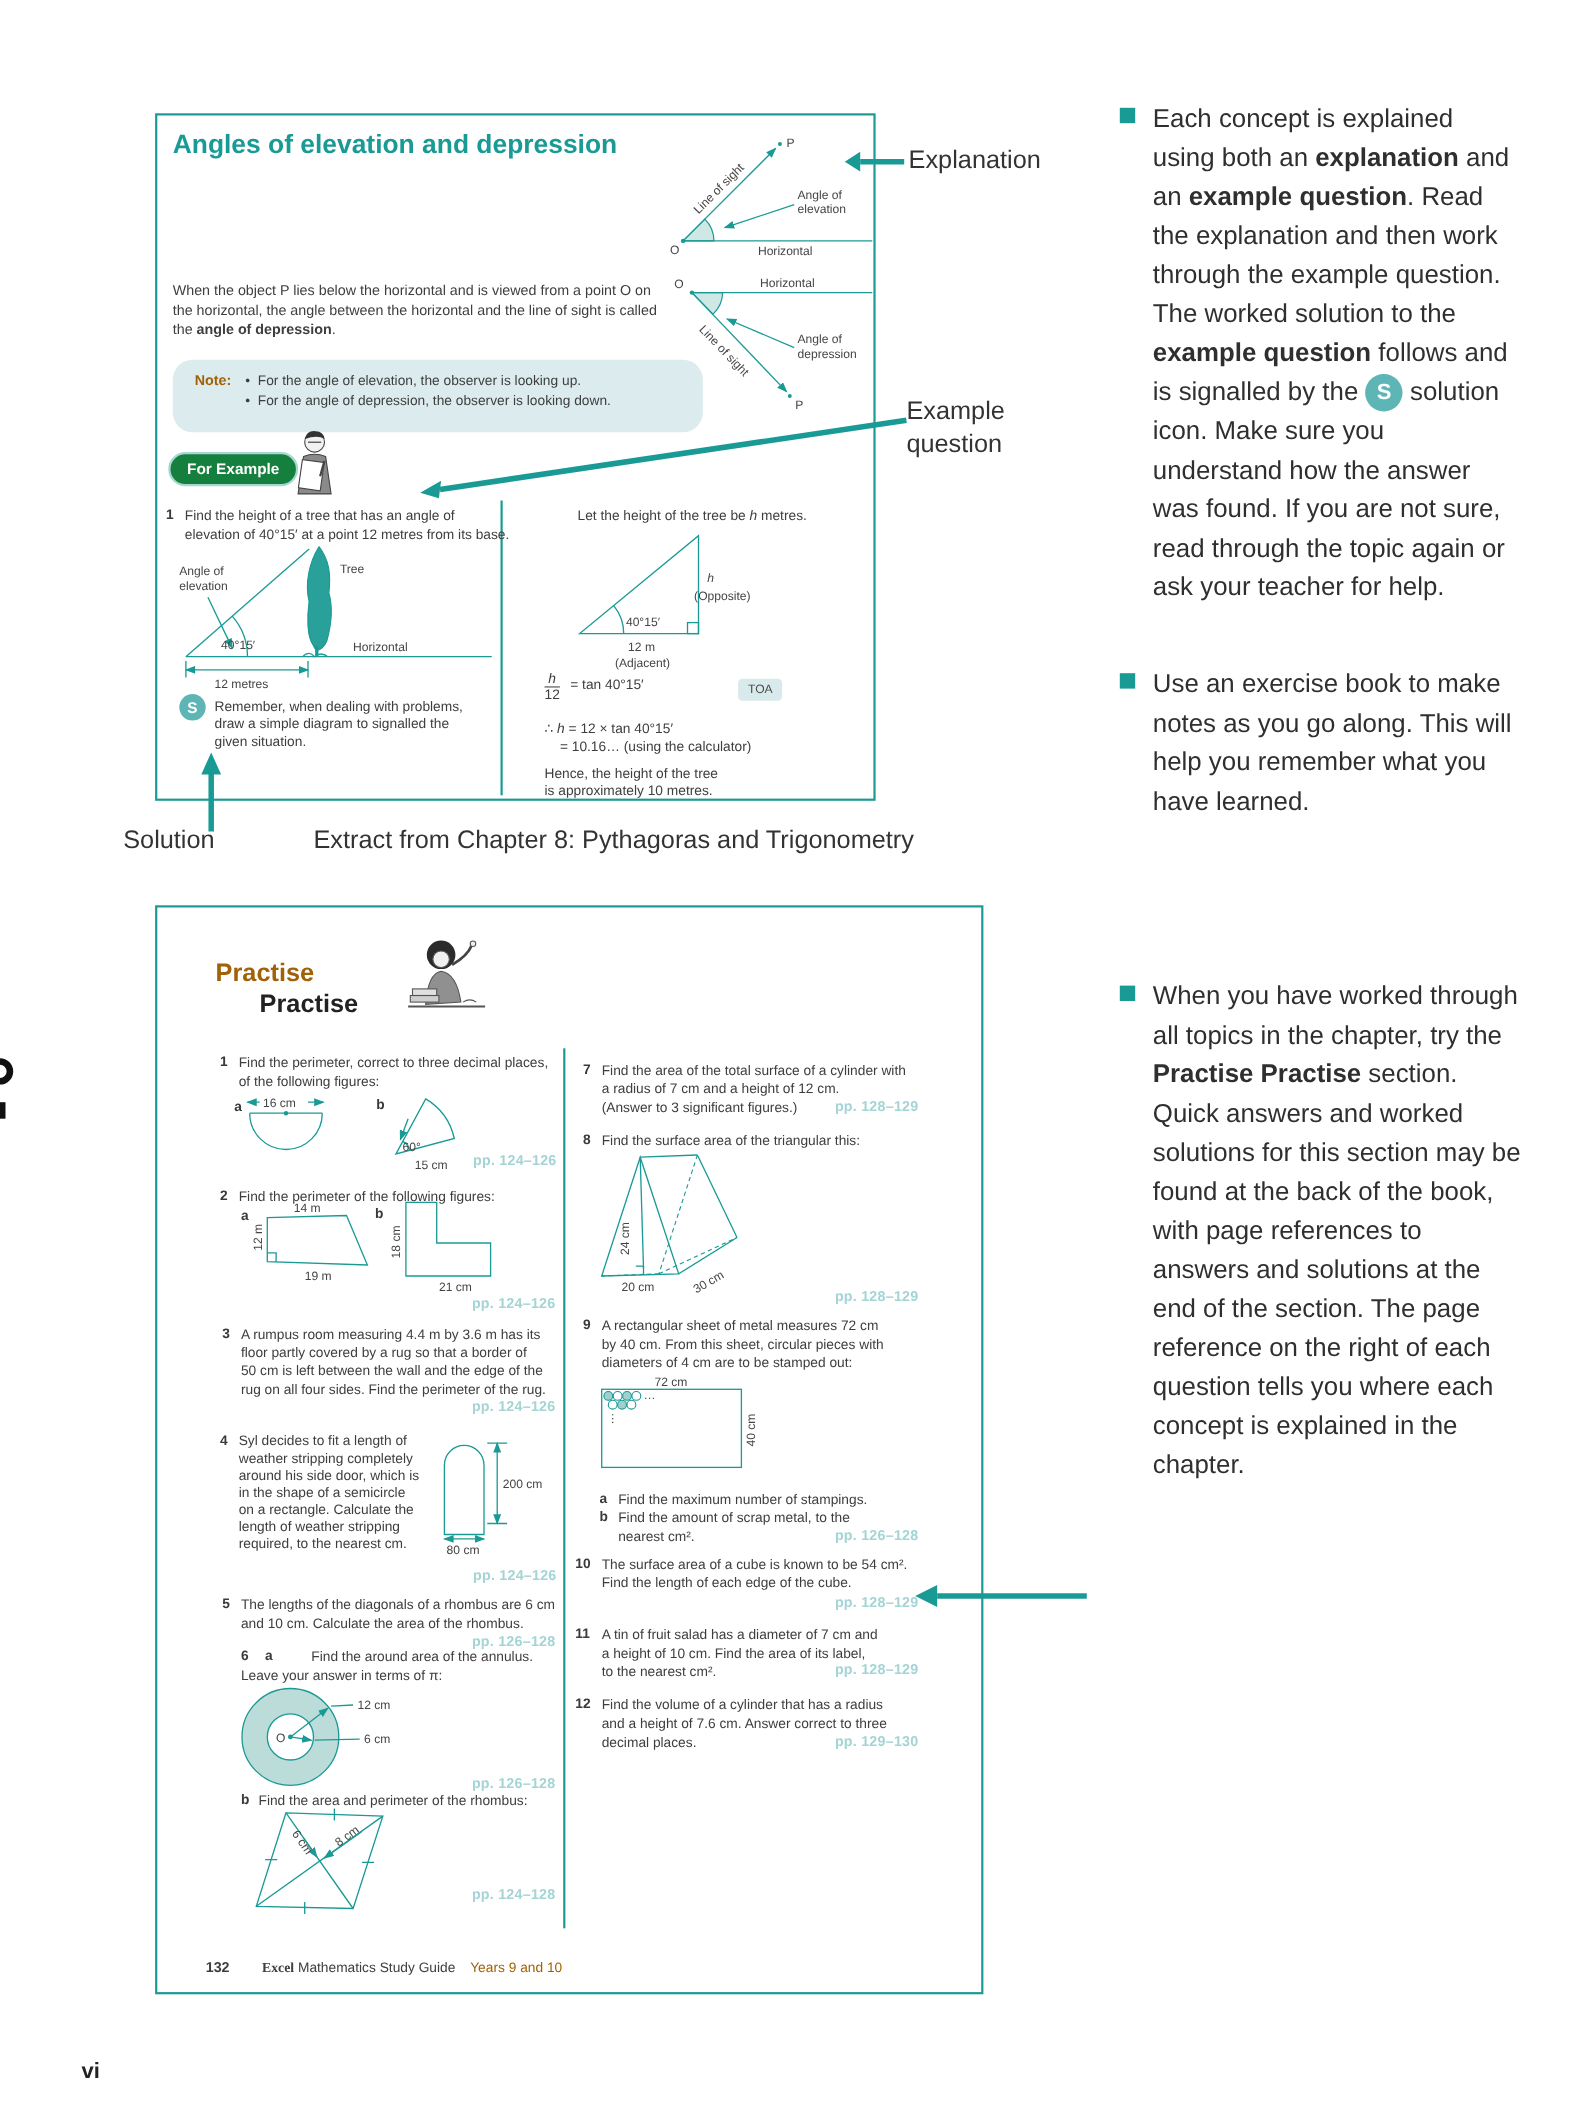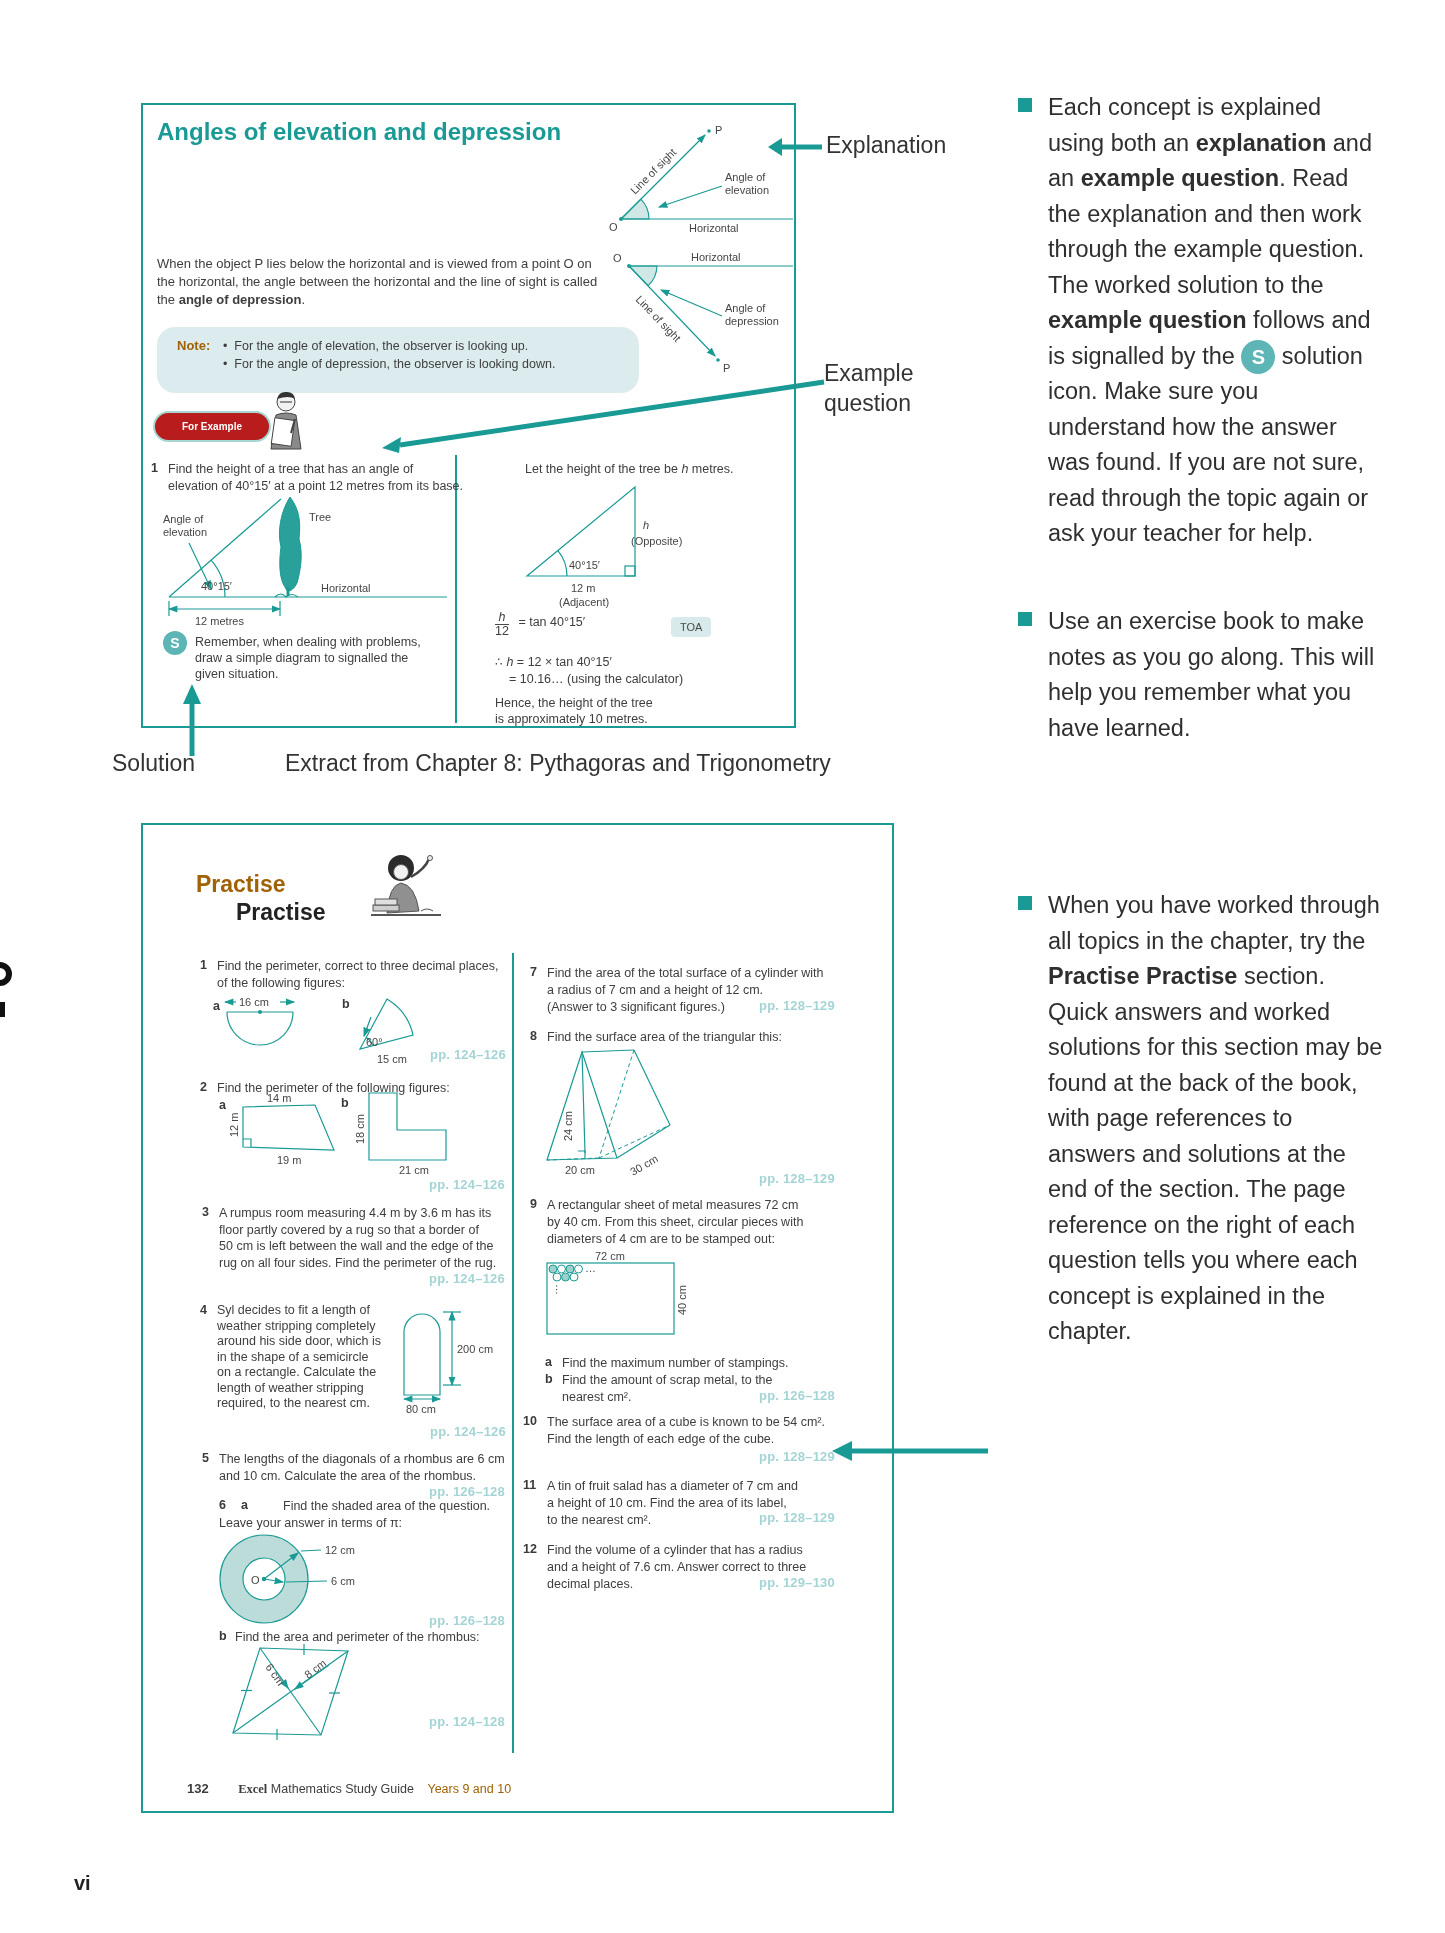--- a/index.html
+++ b/index.html
@@ -18,22 +18,22 @@
   .bullet{position:absolute;font-size:23.5px;line-height:35.5px;color:#2f2f2f}
   .sq{position:absolute;left:0;top:8px;width:14px;height:14px;background:#1a9a95}
   .btxt{margin-left:30px}
   .sbadge{display:inline-block;width:34px;height:34px;line-height:34px;border-radius:50%;
           background:#5db5b6;color:#fff;font-weight:bold;font-size:20px;text-align:center;vertical-align:middle}
   .sbadge.small{width:24px;height:24px;line-height:24px;font-size:14px}
   .pp{position:absolute;font-weight:bold;font-size:13px;color:#a4d4d5;letter-spacing:.2px}
   .qnum{position:absolute;font-weight:bold;font-size:12.5px;color:#3a3a3a}
   .qline{display:block}
   .notebox{position:absolute;background:#dcecee;border-radius:18px}
-  .pill{position:absolute;background:#b91c1c;border:2px solid #a6d7d3;border-radius:16px;
-        color:#fff;font-weight:bold;font-size:10px;text-align:center;line-height:27px}
+  .pill{position:absolute;background:#15803d;border:2px solid #a6d7d3;border-radius:16px;
+        color:#fff;font-weight:bold;font-size:14px;text-align:center;line-height:27px}
   .toa{position:absolute;background:#d8eaeb;border-radius:4px;font-size:11px;color:#4a4a4a;padding:4px 9px}
   .frac{display:inline-block;text-align:center;font-size:12.5px;line-height:13px;vertical-align:-9px}
   .fracnum{display:block;border-bottom:1px solid #4a4a4a;padding:0 3px}
   .vdiv{position:absolute;width:2px;background:#1a9a95}
   svg text{font-family:"Liberation Sans","DejaVu Sans",sans-serif;font-size:11px;fill:#454545}
   .dln{stroke:#1a9a95;stroke-width:1.2;fill:none}
   .dsh{stroke:#1a9a95;stroke-width:1;fill:none;stroke-dasharray:4 3}
   .wedge{fill:#cfe7e5;stroke:#1a9a95;stroke-width:1.1}
   .annoarrow{fill:#1a9a95}
   .annoline{stroke:#1a9a95;stroke-width:5;fill:none}
@@ -303,21 +303,21 @@
 
     <span class="qnum" style="left:59px;top:626px">5</span>
     <div class="abs t12" style="left:76px;top:626px">
       <span class="qline">The lengths of the diagonals of a rhombus are 6 cm</span>
         <span class="qline">and 10 cm. Calculate the area of the rhombus.</span>
     </div>
     <span class="pp" style="left:286px;top:659px">pp. 126–128</span>
 
     <span class="qnum" style="left:76px;top:673px">6</span>
     <span class="qnum" style="left:98px;top:673px">a</span>
-    <span class="abs t12" style="left:140px;top:673px">Find the shaded area of the question.</span>
+    <span class="abs t12" style="left:140px;top:673px">Find the around area of the annulus.</span>
     <span class="abs t12" style="left:76px;top:690px">Leave your answer in terms of π:</span>
     <svg class="abs" style="left:72px;top:701px" width="195" height="110" viewBox="0 0 195 110">
       <circle cx="49" cy="53" r="44" fill="#bcdcd9" stroke="#1a9a95" stroke-width="1.2"></circle>
       <circle cx="49" cy="53" r="21" fill="#fff" stroke="#1a9a95" stroke-width="1.2"></circle>
       <circle cx="49" cy="53" r="2.2" fill="#1a9a95"></circle>
       <text x="36" y="58">O</text>
       <line class="dln" x1="49" y1="53" x2="83" y2="27" marker-end="url(#mA)" stroke-width="1"></line>
       <line class="dln" x1="86" y1="25" x2="106" y2="24" stroke-width="1"></line>
       <text x="110" y="28" font-size="10.5">12 cm</text>
       <line class="dln" x1="49" y1="53" x2="68" y2="56" marker-end="url(#mA)" stroke-width="1"></line>

